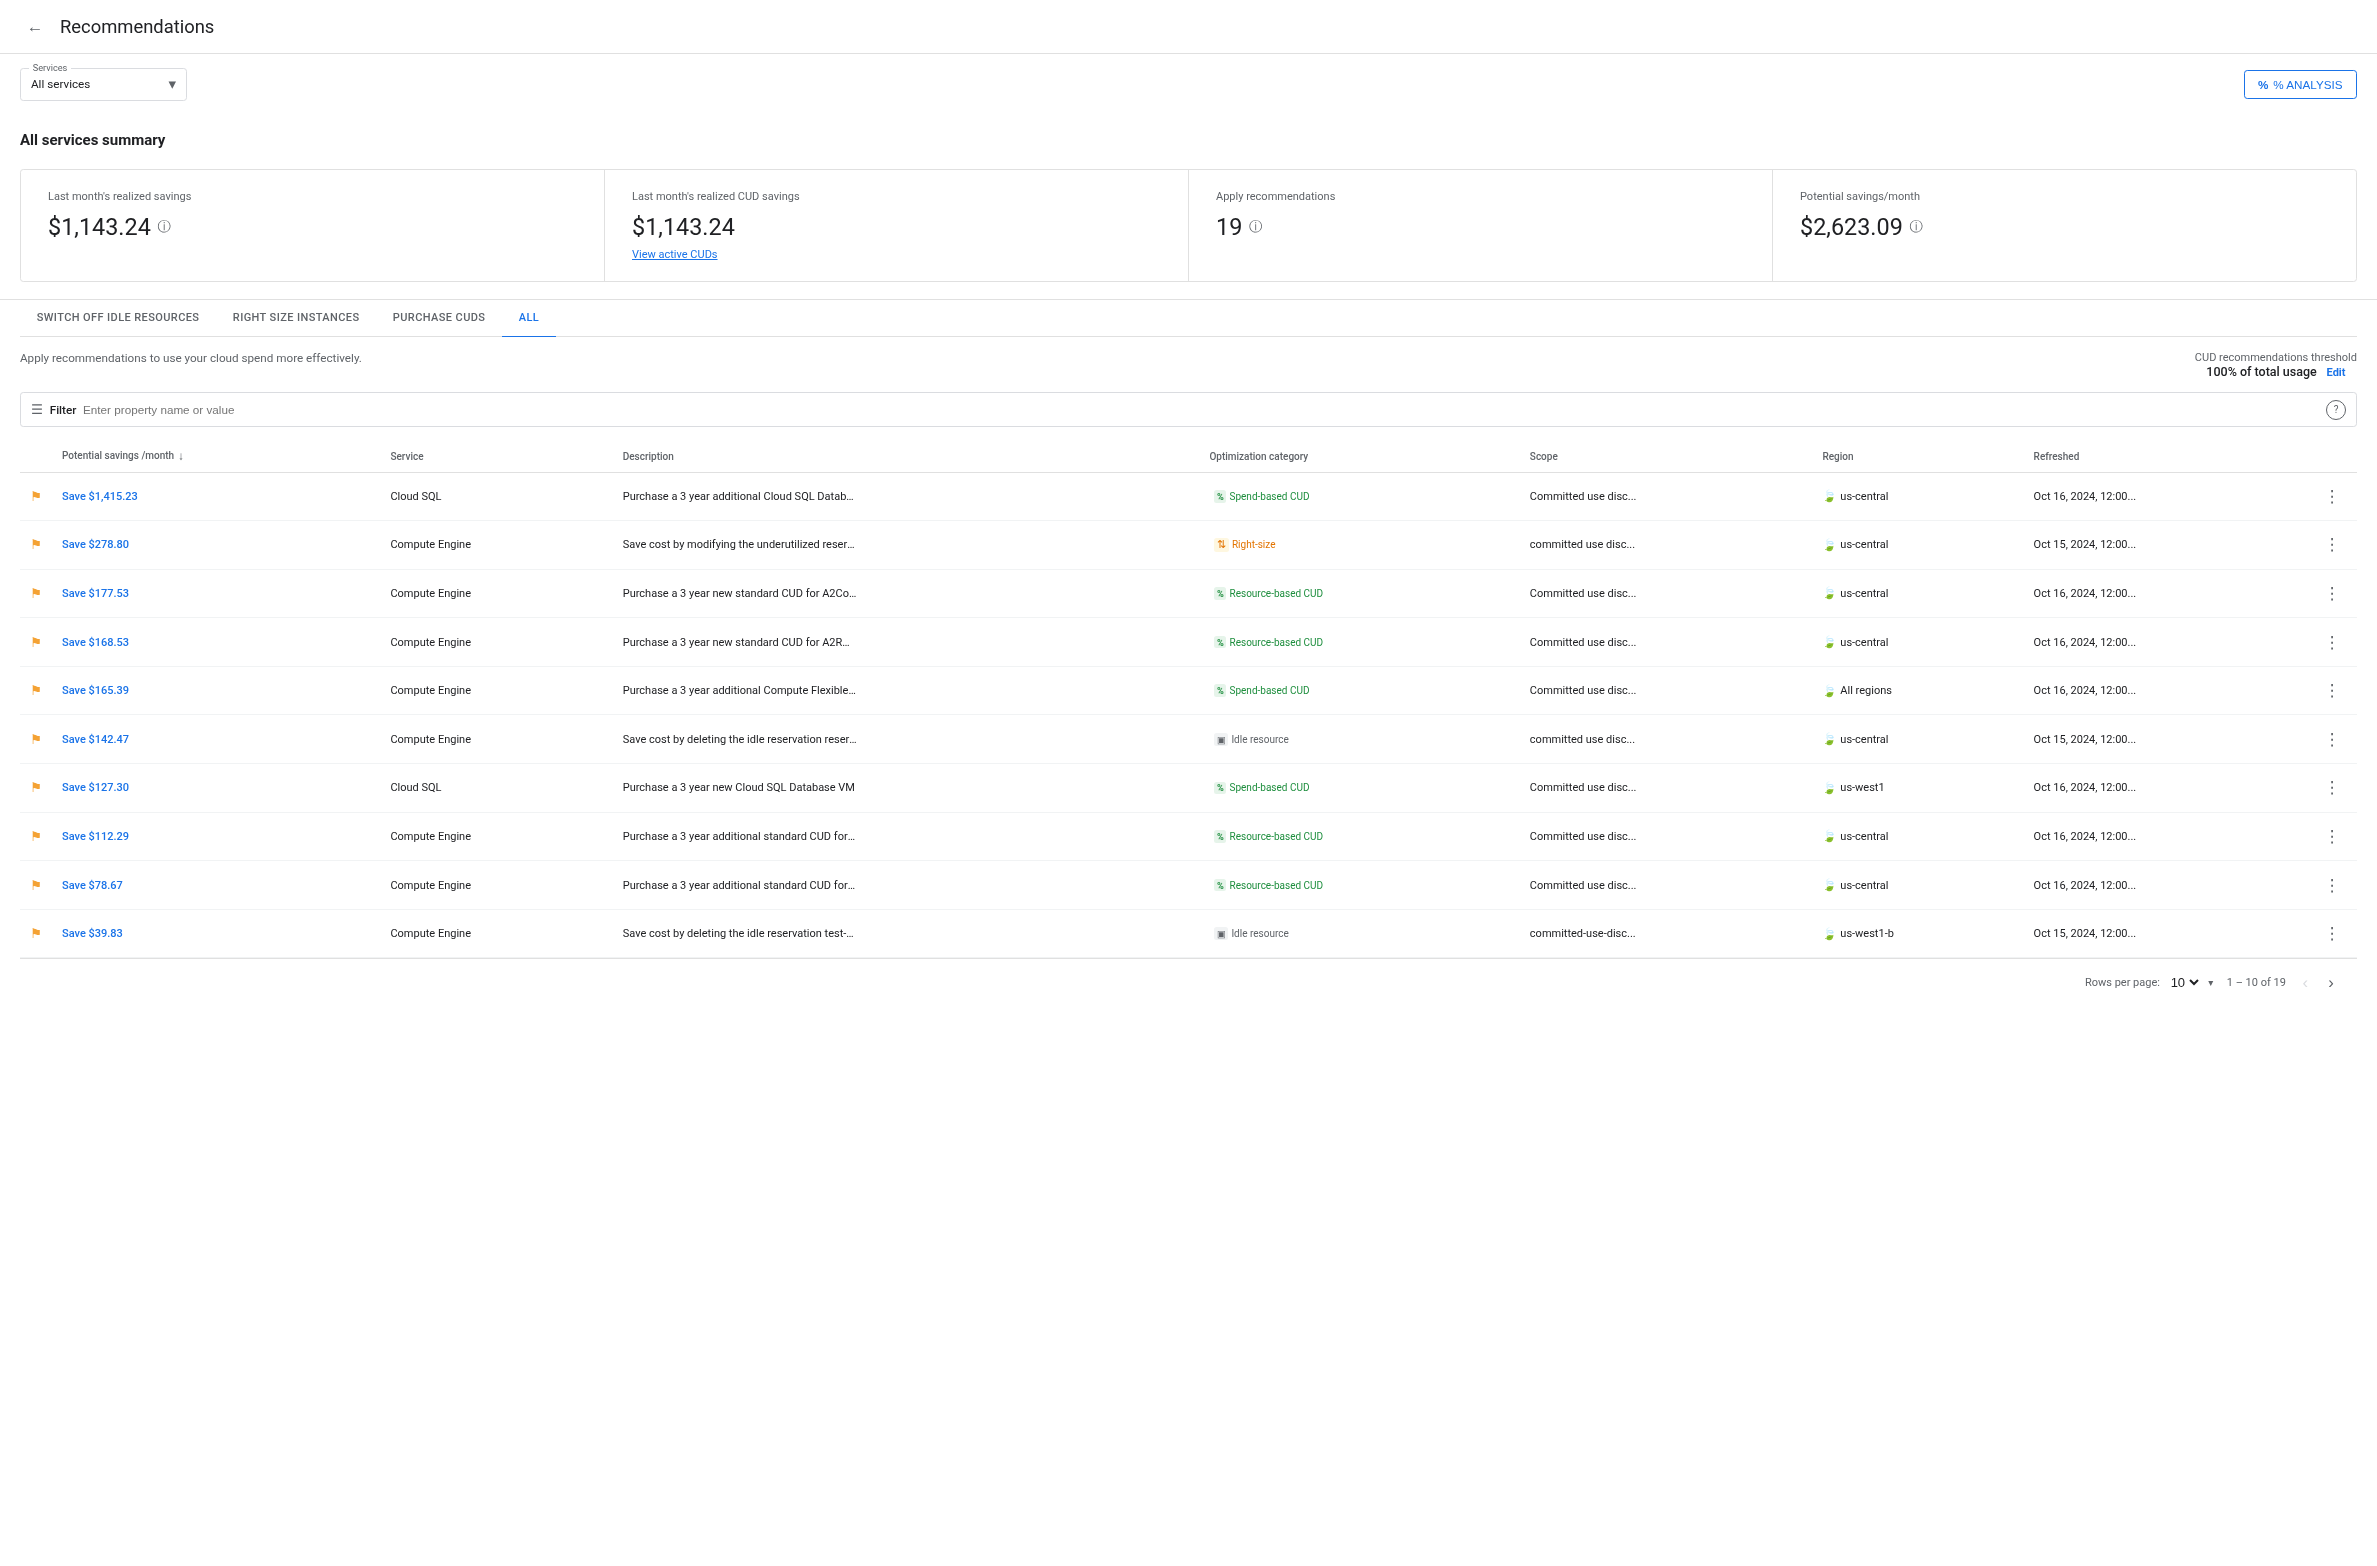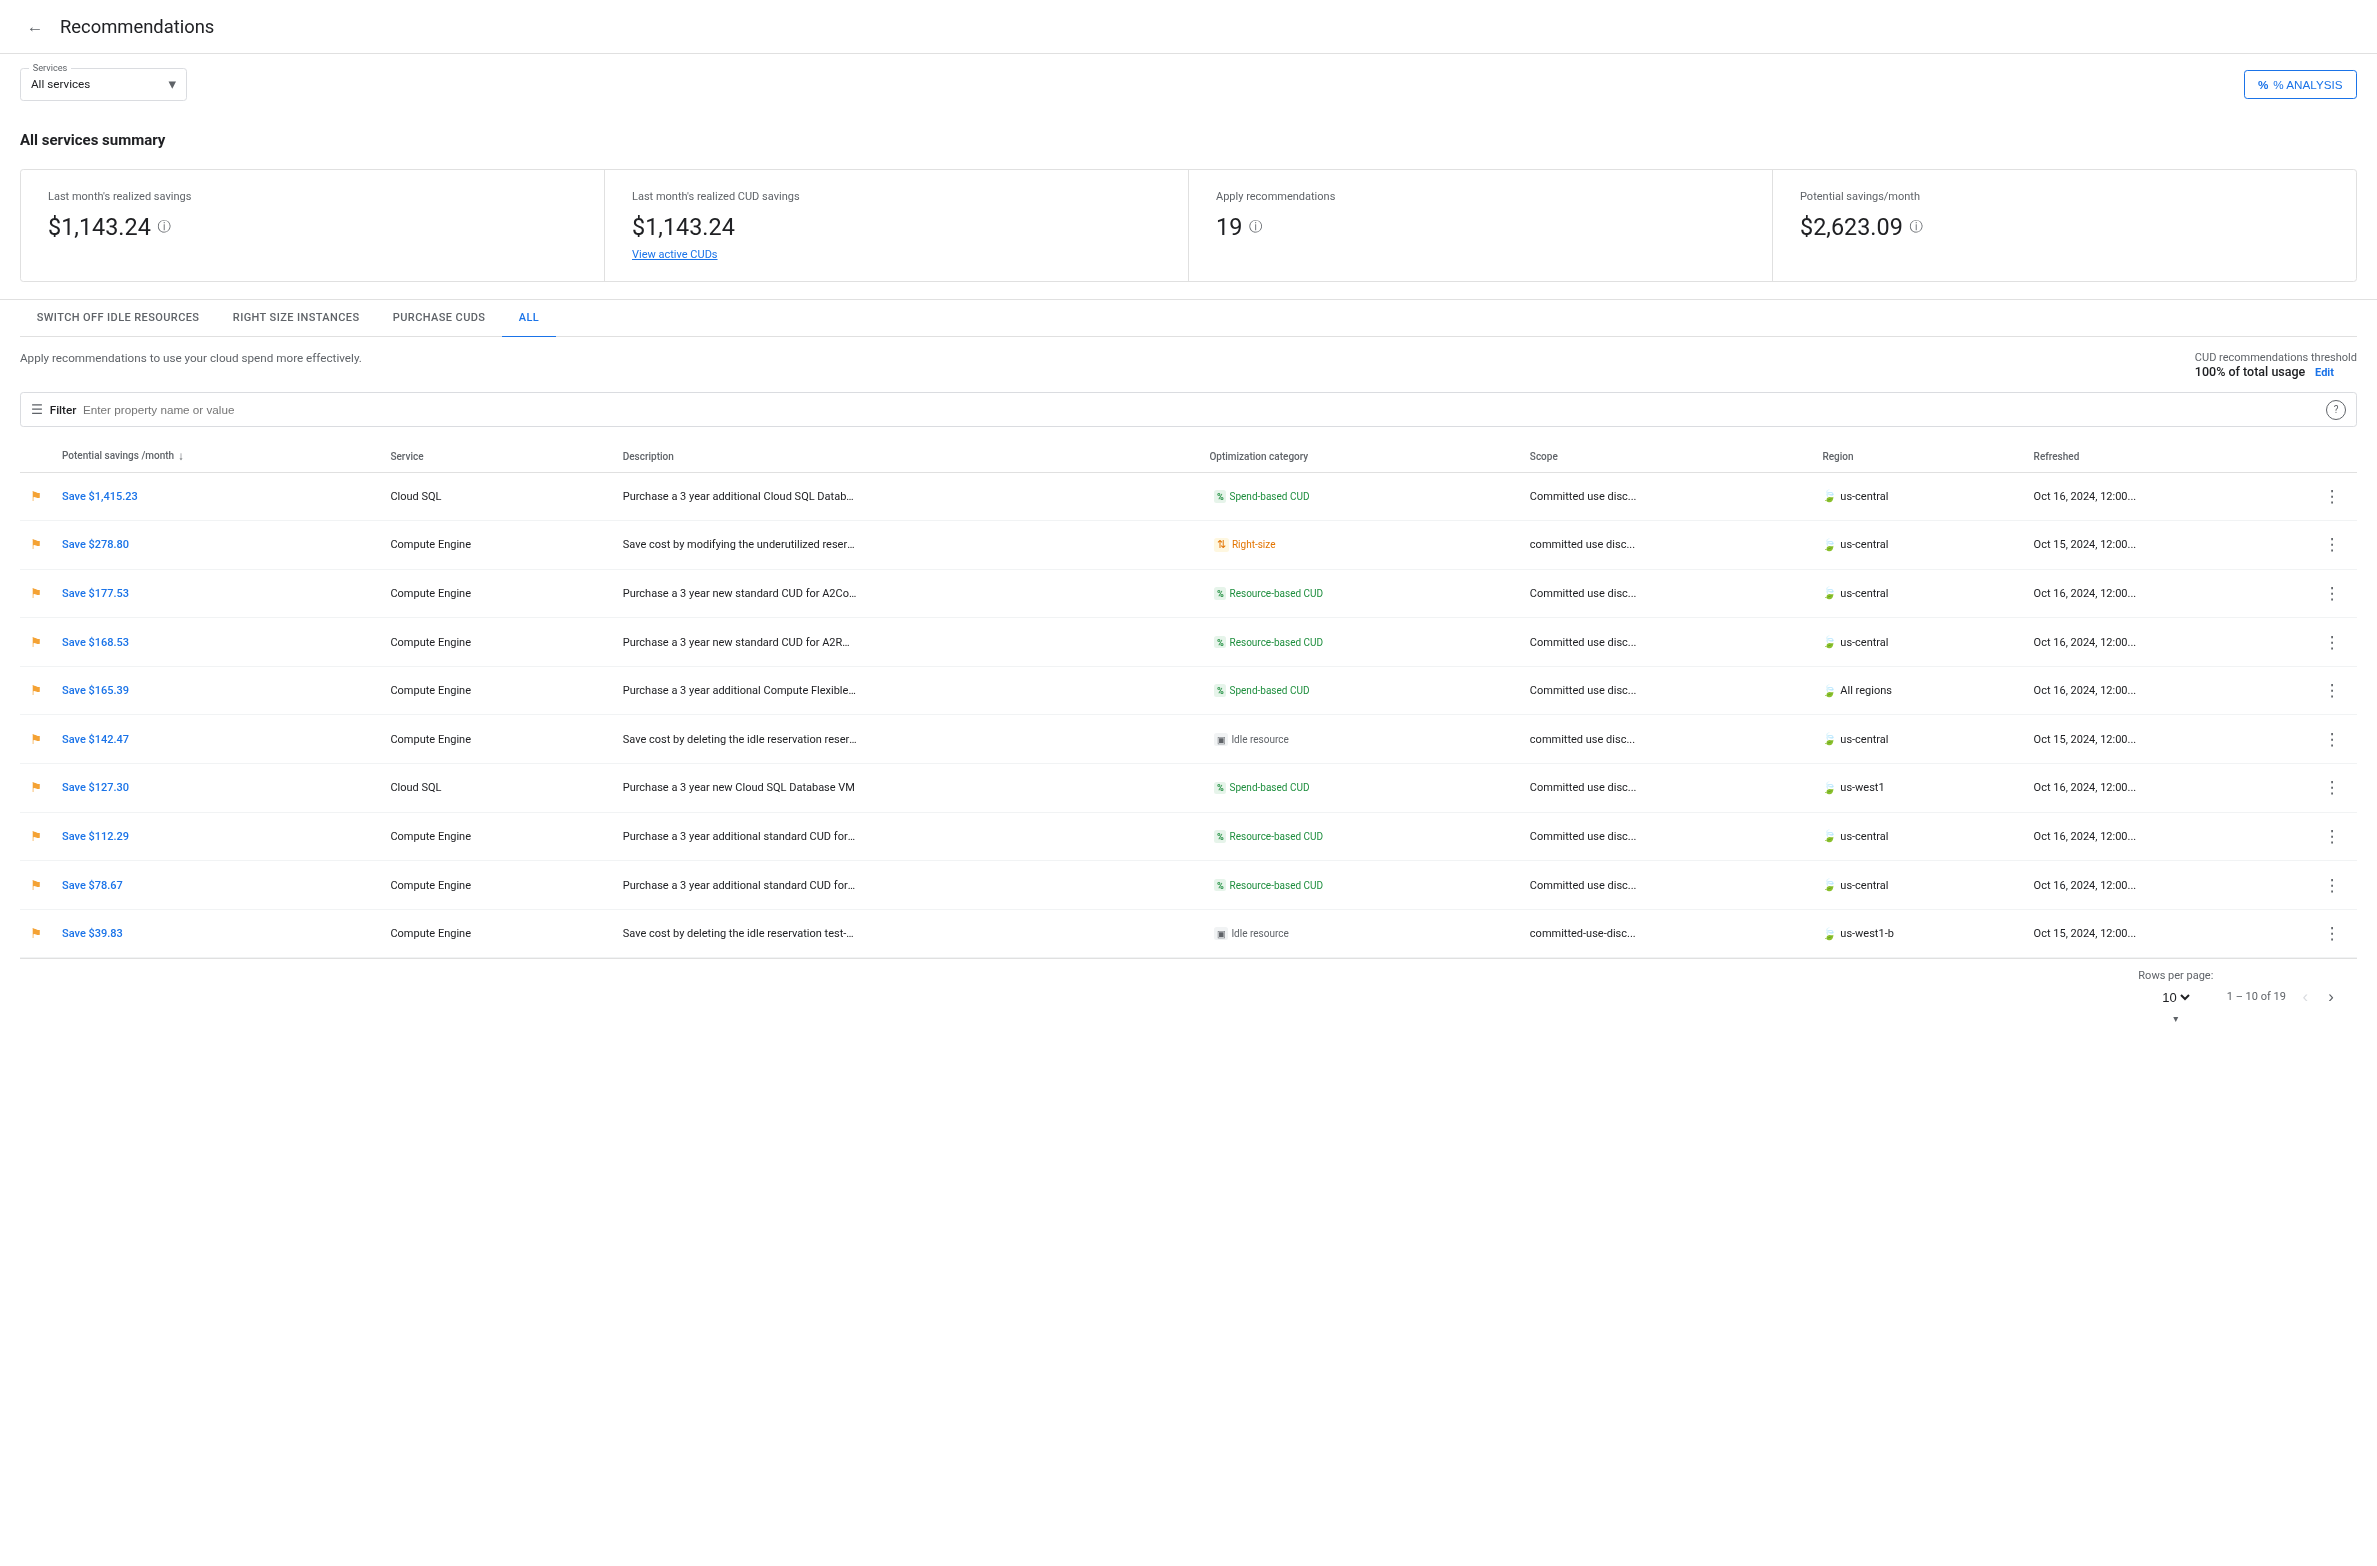--- a/index.html
+++ b/index.html
@@ -23,21 +23,21 @@
     .card-value { font-size: 23.4px; font-weight: 400; color: #202124; display: flex; align-items: center; gap: 6.7px; }
     .card-value .info-icon { font-size: 13.4px; color: #5f6368; cursor: pointer; }
     .card-link { color: #1a73e8; font-size: 11px; text-decoration: underline; cursor: pointer; margin-top: 6.7px; display: block; }
     .tabs-section { padding: 0 20px; background: #fff; }
     .tabs { display: flex; border-bottom: 0.8px solid #e0e0e0; }
     .tab { padding: 11.7px 16.7px; font-size: 11px; font-weight: 500; color: #5f6368; cursor: pointer; text-transform: uppercase; letter-spacing: 0.4px; border-bottom: 1.7px solid transparent; margin-bottom: -0.8px; }
     .tab.active { color: #1a73e8; border-bottom-color: #1a73e8; }
     .content-section { padding: 13.4px 20px; }
     .content-header { display: flex; justify-content: space-between; align-items: flex-start; margin-bottom: 13.4px; }
     .content-desc { font-size: 11.7px; color: #5f6368; }
-    .cud-threshold { text-align: left; }
+    .cud-threshold { text-align: center; }
     .cud-threshold-label { font-size: 11px; color: #5f6368; }
     .cud-threshold-value { font-size: 12.5px; font-weight: 500; color: #202124; }
     .cud-threshold-value .edit-link { color: #1a73e8; font-size: 11px; font-weight: 700; cursor: pointer; margin-left: 6.7px; }
     .filter-bar { display: flex; align-items: center; border: 0.8px solid #dadce0; border-radius: 3.3px; padding: 6.7px 10px; margin-bottom: 13.4px; background: #fff; }
     .filter-icon { color: #5f6368; font-size: 13.4px; margin-right: 6.7px; }
     .filter-label { font-weight: 500; font-size: 11.7px; margin-right: 6.7px; }
     .filter-input { border: none; outline: none; font-size: 11.7px; color: #5f6368; flex: 1; }
     .filter-help { margin-left: auto; width: 20px; height: 20px; border-radius: 50%; border: 0.8px solid #5f6368; display: flex; align-items: center; justify-content: center; color: #5f6368; font-size: 10px; cursor: pointer; }
     table { width: 100%; border-collapse: collapse; }
     thead tr { border-bottom: 0.8px solid #e0e0e0; }
@@ -47,21 +47,21 @@
     tbody td { padding: 10px 10px; font-size: 11px; color: #202124; }
     .save-link { color: #1a73e8; text-decoration: none; font-weight: 500; }
     .opt-badge { display: inline-flex; align-items: center; gap: 3.3px; font-size: 10px; padding: 1.7px 5px; border-radius: 3.3px; white-space: nowrap; }
     .opt-badge.spend-cud { color: #1e8e3e; }
     .opt-badge.resource-cud { color: #1e8e3e; }
     .opt-badge.right-size { color: #e37400; }
     .opt-badge.idle { color: #5f6368; }
     .region-text { display: flex; align-items: center; gap: 3.3px; color: #202124; }
     .more-btn { background: none; border: none; cursor: pointer; color: #5f6368; font-size: 16.7px; padding: 3.3px 6.7px; border-radius: 50%; }
     .pagination { display: flex; align-items: center; justify-content: flex-end; padding: 10px 20px; gap: 13.4px; border-top: 0.8px solid #e0e0e0; font-size: 11px; color: #5f6368; }
-    .rows-per-page { display: flex; align-items: center; gap: 6.7px; flex-direction: column; }
+    .rows-per-page { display: flex; align-items: center; gap: 6.7px; }
     .rows-select { border: none; background: transparent; font-size: 13px; color: #202124; cursor: pointer; outline: none; }
     .page-info { }
     .nav-btn { background: none; border: none; cursor: pointer; color: #5f6368; font-size: 16.7px; padding: 3.3px; border-radius: 50%; }
     .nav-btn:disabled { color: #dadce0; cursor: default; }
     .truncate { max-width: 234px; overflow: hidden; text-overflow: ellipsis; white-space: nowrap; display: block; }
   </style>
 </head>
 <body>
 
 <div class="page">

